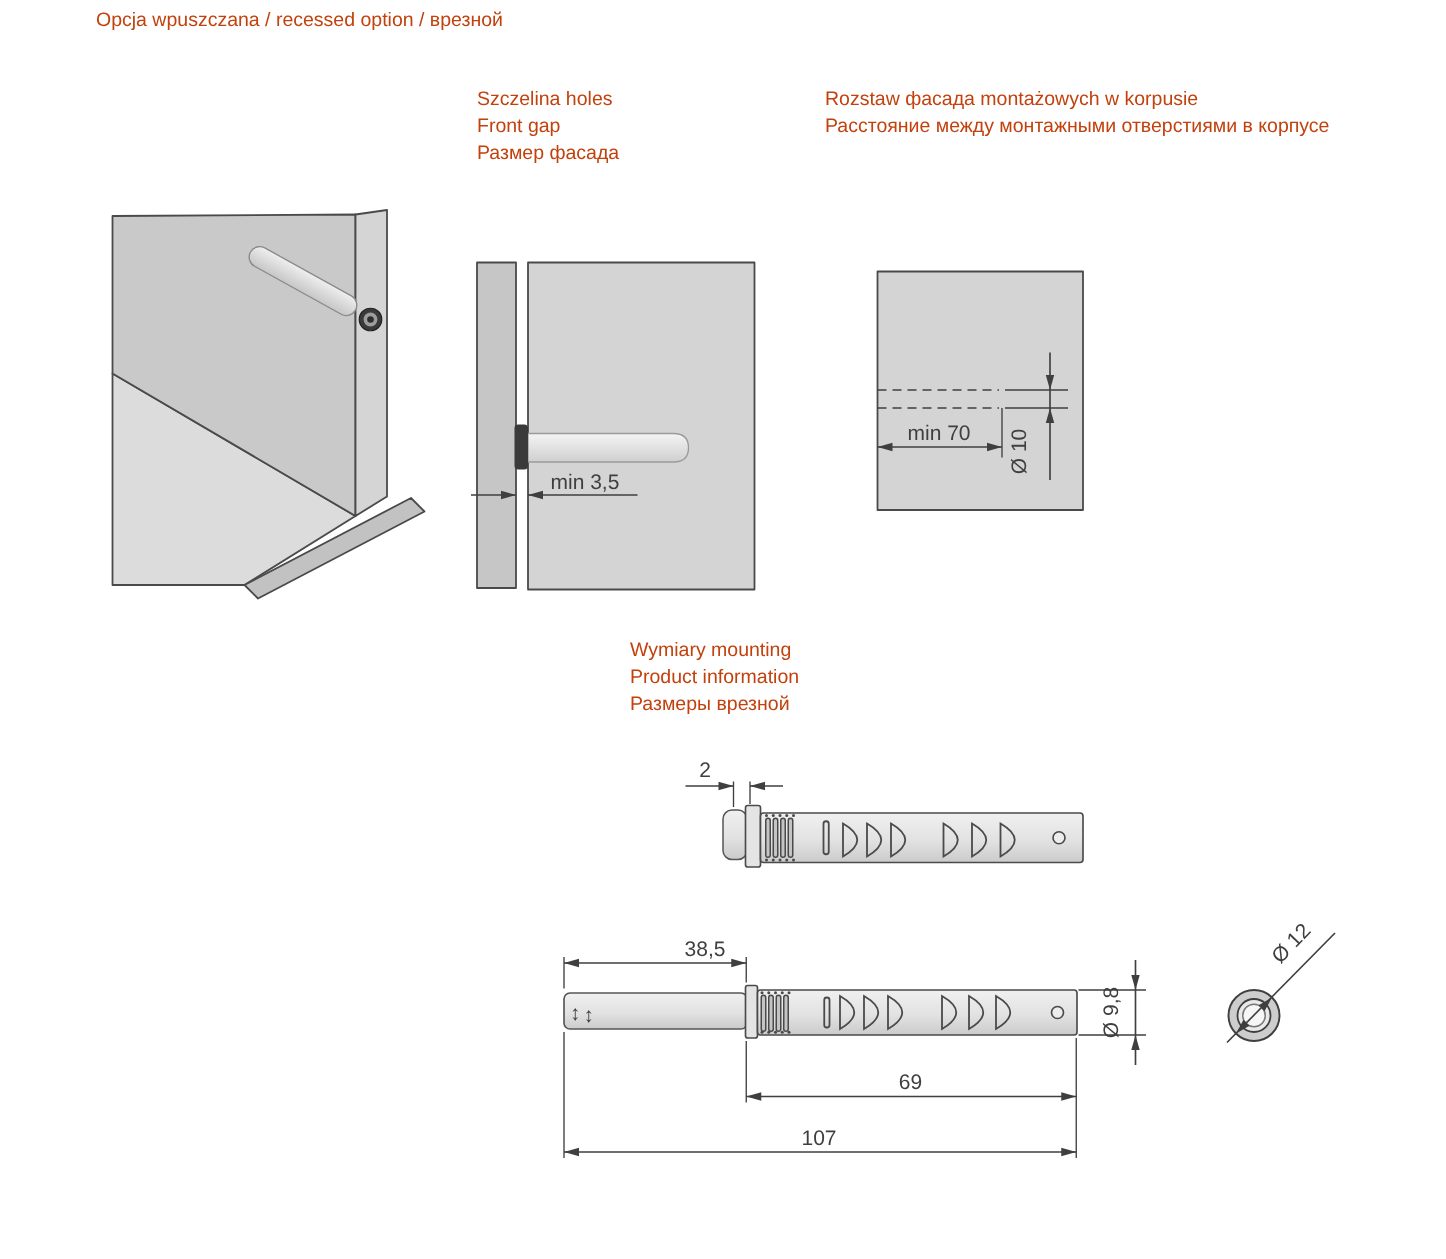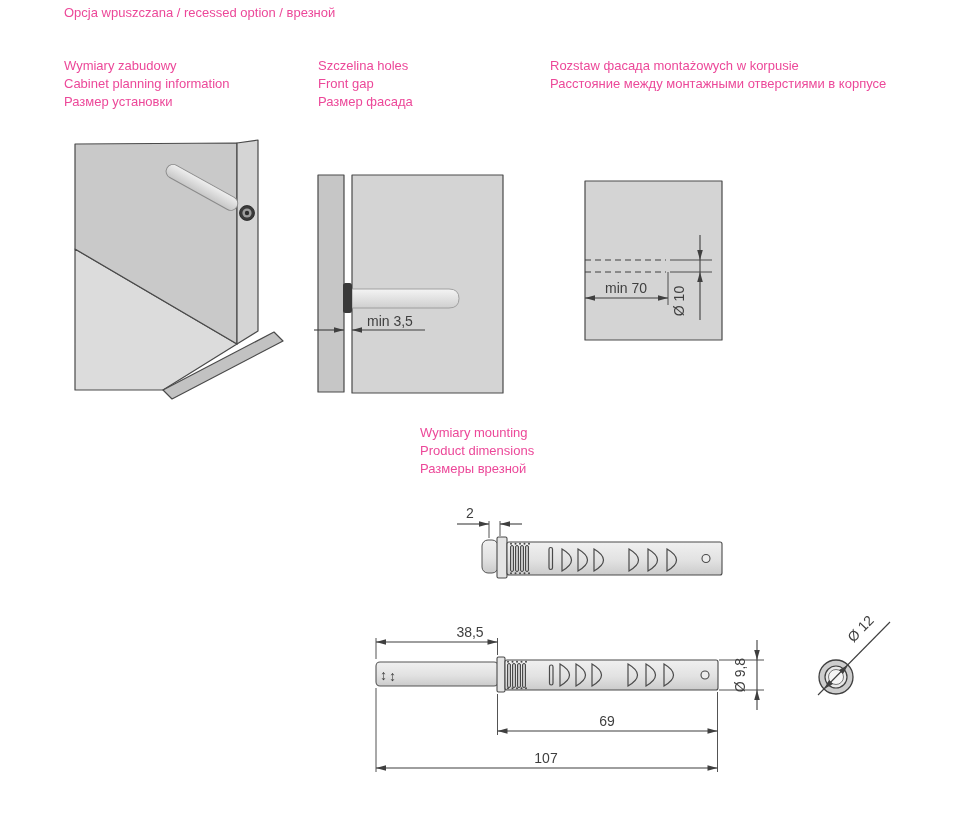--- a/index.html
+++ b/index.html
@@ -1,53 +1,48 @@
 <!DOCTYPE html>
 <html><head>
 <meta charset="utf-8">
 <style>
   html,body { margin:0; padding:0; background:#ffffff; }
   .page {
     position:relative; width:964px; height:839px; background:#ffffff;
     font-family:"Liberation Sans", sans-serif; overflow:hidden;
   }
-  .lbl { position:absolute; color:#ec4899; font-size:13px; line-height:18px; white-space:nowrap; }
+  .lbl { position:absolute; color:#c2410c; font-size:13px; line-height:18px; white-space:nowrap; }
   .lbl div { white-space:nowrap; }
   svg.draw { position:absolute; overflow:visible; display:block; }
   svg.draw text { font-family:"Liberation Sans", sans-serif; font-size:14px; fill:#3f3f3f; }
   .outline { stroke:#4a4a4a; stroke-width:1.2; stroke-linejoin:round; }
   .dimline { stroke:#3f3f3f; stroke-width:1.1; fill:none; }
   .extline { stroke:#3f3f3f; stroke-width:0.9; fill:none; }
   .arrow  { fill:#3f3f3f; stroke:none; }
   .detail { stroke:#4a4a4a; stroke-width:1.2; fill:none; }
 </style>
 </head>
 <body>
 
 <div class="page">
 
   <div class="lbl" style="left:64px; top:4px;">Opcja wpuszczana / recessed option / врезной</div>
 
-  <div class="lbl" style="left:64px; top:57px;">
-    <div>Wymiary zabudowy</div>
-    <div>Cabinet planning information</div>
-    <div>Размер установки</div>
-  </div>
   <div class="lbl" style="left:318px; top:57px;">
     <div>Szczelina holes</div>
     <div>Front gap</div>
     <div>Размер фасада</div>
   </div>
   <div class="lbl" style="left:550px; top:57px;">
     <div>Rozstaw фасада montażowych w korpusie</div>
     <div>Расстояние между монтажными отверстиями в корпусе</div>
   </div>
   <div class="lbl" style="left:420px; top:424px;">
     <div>Wymiary mounting</div>
-    <div>Product dimensions</div>
+    <div>Product information</div>
     <div>Размеры врезной</div>
   </div>
 
   <svg class="draw" style="left:60px; top:135px;" width="220" height="265" viewBox="0 0 220 265">
     <defs>
       <linearGradient id="gA" x1="0" y1="0" x2="0" y2="1">
         <stop offset="0" stop-color="#efefef"></stop>
           <stop offset="1" stop-color="#c6c6c6"></stop>
       </linearGradient>
     </defs>

